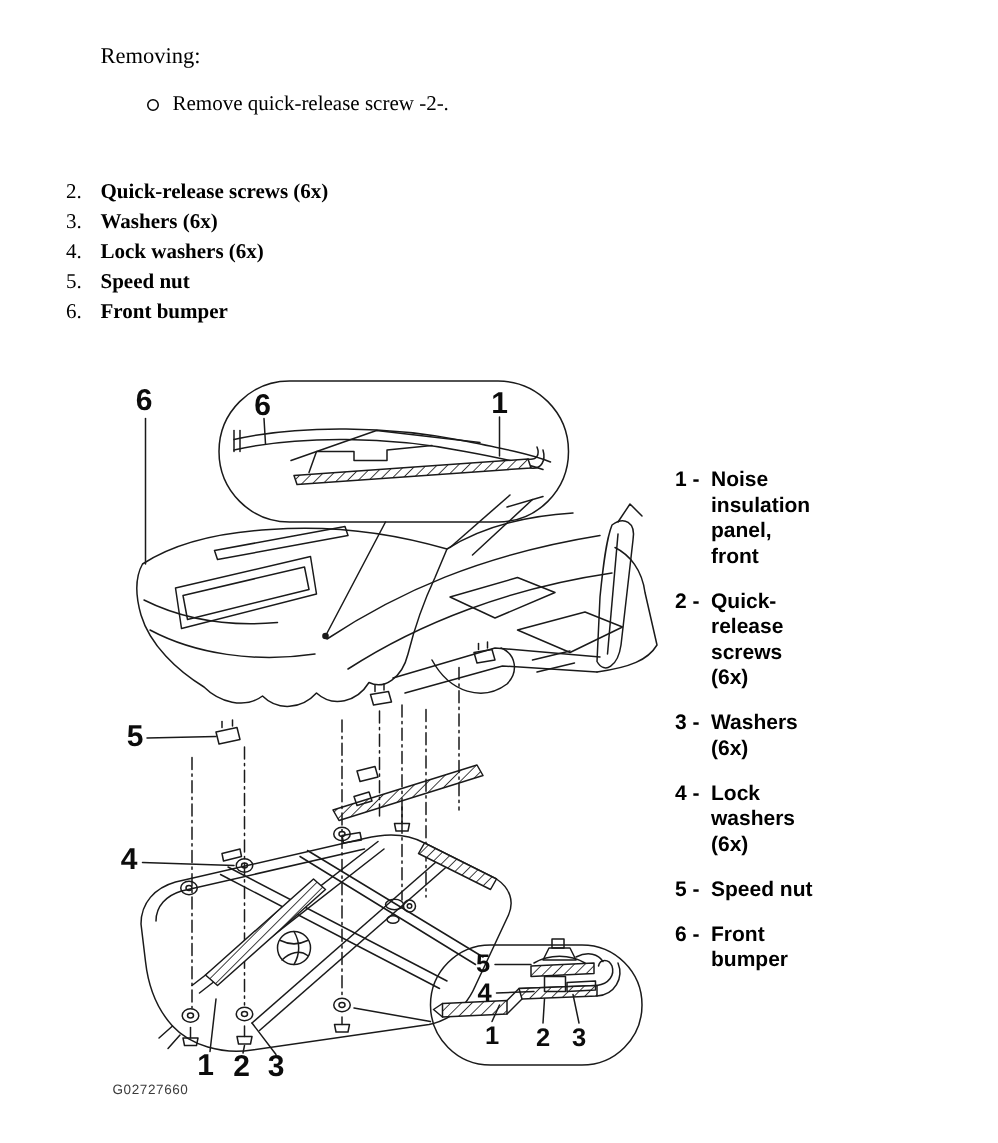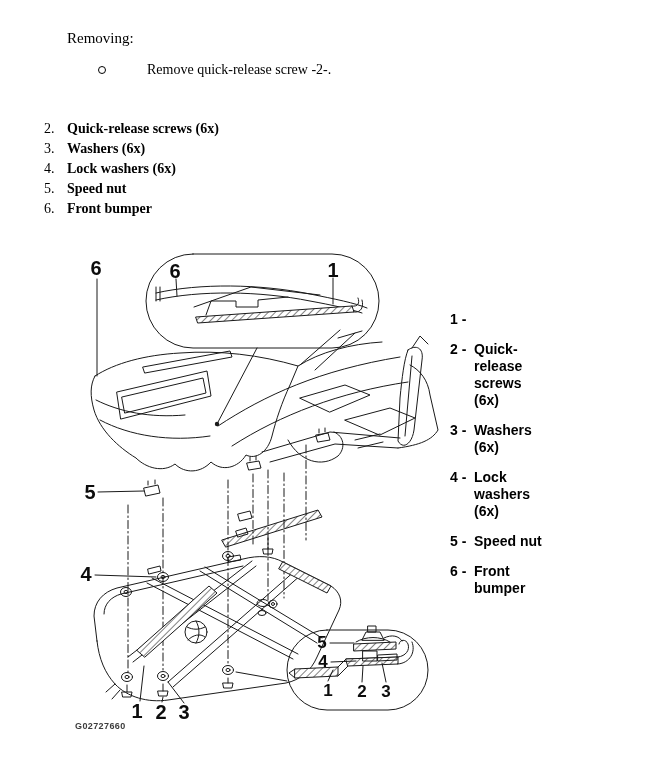--- a/index.html
+++ b/index.html
@@ -2,21 +2,21 @@
 <html><head>
 <meta charset="utf-8">
 <style>
   html,body{margin:0;padding:0;background:#fff;}
   #page{position:relative;width:636px;height:762px;background:#ffffff;overflow:hidden;
         font-family:"Liberation Serif",serif;color:#000;}
 
   
   .heading{position:absolute;left:67px;top:30px;font-size:15px;}
   .bullets{position:absolute;left:98px;top:59px;width:540px;}
-  .bullet-row{display:flex;align-items:flex-start;line-height:22px;font-size:14px;gap:32px;}
+  .bullet-row{display:flex;align-items:flex-start;line-height:22px;font-size:14px;}
   .bullet-marker{flex:0 0 auto;width:6px;height:6px;border:1px solid #000;border-radius:50%;
                  margin:7px 9px 0 0;}
   .numlist{position:absolute;left:44px;top:119px;}
   .numlist-row{display:flex;line-height:20px;font-size:14px;}
   .numlist-num{flex:0 0 23px;}
   .numlist-label{font-weight:bold;}
 
   
   .legend{position:absolute;left:450px;top:311px;width:110px;
           font-family:"Liberation Sans",sans-serif;font-weight:bold;font-size:14px;line-height:17px;}
@@ -24,21 +24,21 @@
   .legend-num{flex:0 0 24px;white-space:nowrap;}
   .legend-label{width:68px;}
 
   
   .fig-svg{position:absolute;left:0;top:0;}
   .callout{position:absolute;transform:translate(-50%,-50%);
            font-family:"Liberation Sans",sans-serif;font-weight:bold;color:#0c0c0c;}
   .callout.big{font-size:20px;}
   .callout.small{font-size:17px;}
   .fig-code{position:absolute;left:75px;top:721px;font-family:"Liberation Sans",sans-serif;
-            font-size:9px;color:#3c3c3c;letter-spacing:.4px;font-weight:bold;}
+            font-size:9px;color:#3c3c3c;letter-spacing:.4px;}
 </style>
 </head>
 <body>
 
 <div id="page">
 
   <div class="heading">Removing:</div>
 
   <div class="bullets">
     <div class="bullet-row">
@@ -242,20 +242,21 @@
   <span class="callout big" style="left:184px;top:712px;">3</span>
   <span class="callout small" style="left:322px;top:643px;">5</span>
   <span class="callout small" style="left:323px;top:662px;">4</span>
   <span class="callout small" style="left:328px;top:691px;">1</span>
   <span class="callout small" style="left:362px;top:692px;">2</span>
   <span class="callout small" style="left:386px;top:692px;">3</span>
 
   <div class="legend">
     <div class="legend-entry">
       <span class="legend-num">1 -</span>
+      <div class="legend-label">Noise insulation panel, front</div>
     </div>
     <div class="legend-entry">
       <span class="legend-num">2 -</span>
       <div class="legend-label">Quick-release screws (6x)</div>
     </div>
     <div class="legend-entry">
       <span class="legend-num">3 -</span>
       <div class="legend-label">Washers (6x)</div>
     </div>
     <div class="legend-entry">

